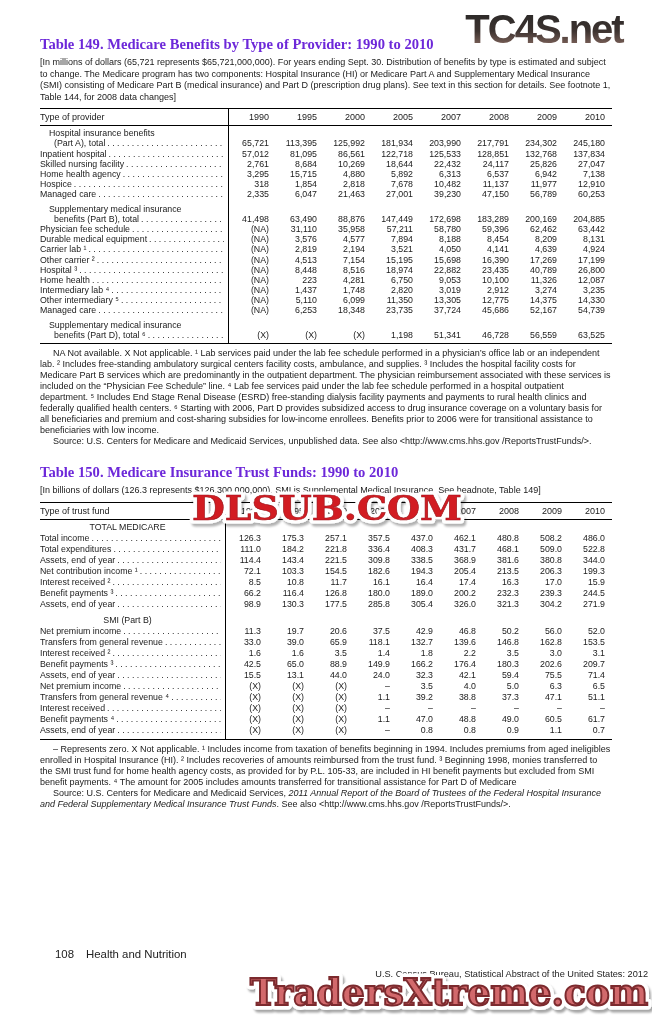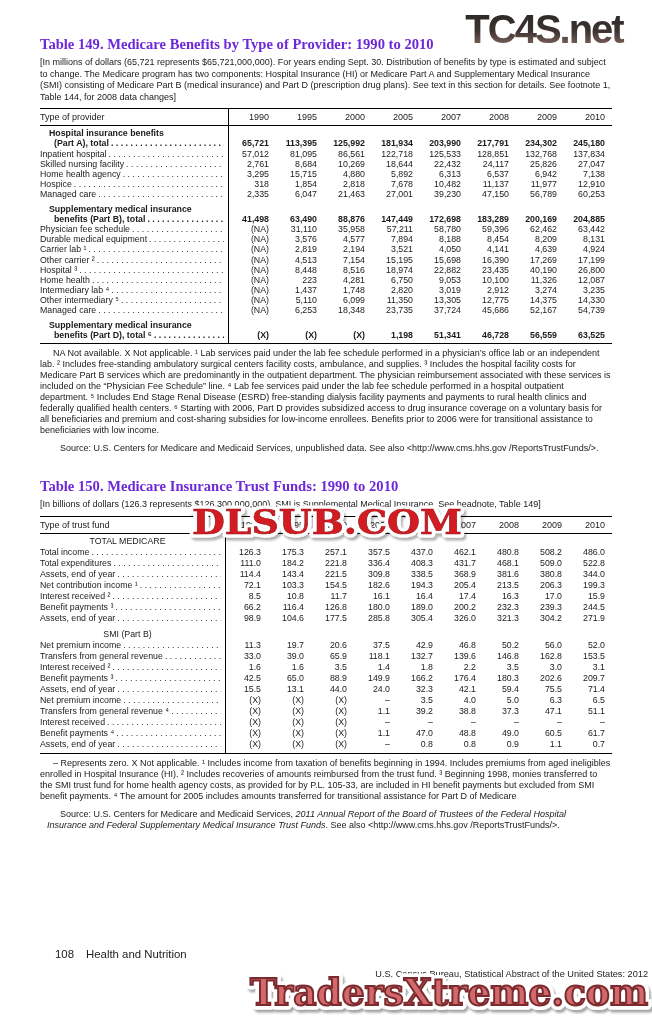--- a/index.html
+++ b/index.html
@@ -24,27 +24,27 @@
   .trow.gap{margin-top:5px;}
   .cell{box-sizing:border-box;}
   .cell.label{width:var(--label);display:flex;min-width:0;padding-right:4px;}
   .cell.label.sec{display:block;text-align:center;padding-right:10px;}
   .cell.label.l1{display:block;padding-left:9px;white-space:nowrap;}
   .cell.label.l2{padding-left:14px;text-align:center;}
   .lbl{white-space:nowrap;}
   .dots{flex:1 1 0;min-width:0;overflow:hidden;white-space:nowrap;margin-left:2px;color:#222;}
   .dots::after{content:". . . . . . . . . . . . . . . . . . . . . . . . . . . . . . . . . . . . . . . . . . . . . . . . .";}
   .cell.val{width:var(--col);text-align:right;padding-right:7px;white-space:nowrap;}
-  .b{font-weight:bold;}
+  .b{font-weight:normal;}
 
   #t149{--label:188px;--col:48px;--lh:10.1px;}
   #t150{--label:185px;--col:43px;--lh:11px;}
 
   .footnote{font-size:9px;line-height:11px;text-indent:13px;margin:4px 0 0 0;}
-  .source{font-size:9px;line-height:11px;text-indent:13px;margin:7px;}
+  .source{font-size:9px;line-height:11px;text-indent:13px;margin:0;}
   .src-italic{font-style:italic;}
 
   .section-gap{height:17px;}
 
   
   .wm{position:absolute;pointer-events:none;}
   #wm-top{top:4px;right:0;}
   #wm-mid{top:16px;left:142px;z-index:5;}
   #wm-bottom{top:964px;left:245px;z-index:6;}
 
@@ -253,21 +253,21 @@
               <div class="cell label">
                 <div class="lbl">Hospital ³</div>
                 <div class="dots"></div>
               </div>
               <div class="cell val">(NA)</div>
               <div class="cell val">8,448</div>
               <div class="cell val">8,516</div>
               <div class="cell val">18,974</div>
               <div class="cell val">22,882</div>
               <div class="cell val">23,435</div>
-              <div class="cell val">40,190</div>
+              <div class="cell val">40,789</div>
               <div class="cell val">26,800</div>
             </div>
             <div class="trow">
               <div class="cell label">
                 <div class="lbl">Home health</div>
                 <div class="dots"></div>
               </div>
               <div class="cell val">(NA)</div>
               <div class="cell val">223</div>
               <div class="cell val">4,281</div>
@@ -456,21 +456,21 @@
               <div class="cell val">232.3</div>
               <div class="cell val">239.3</div>
               <div class="cell val">244.5</div>
             </div>
             <div class="trow">
               <div class="cell label">
                 <div class="lbl">Assets, end of year</div>
                 <div class="dots"></div>
               </div>
               <div class="cell val">98.9</div>
-              <div class="cell val">104.6</div>
+              <div class="cell val">130.3</div>
               <div class="cell val">177.5</div>
               <div class="cell val">285.8</div>
               <div class="cell val">305.4</div>
               <div class="cell val">326.0</div>
               <div class="cell val">321.3</div>
               <div class="cell val">304.2</div>
               <div class="cell val">271.9</div>
             </div>
             <div class="trow gap">
               <div class="cell label sec">SMI (Part B)</div>

